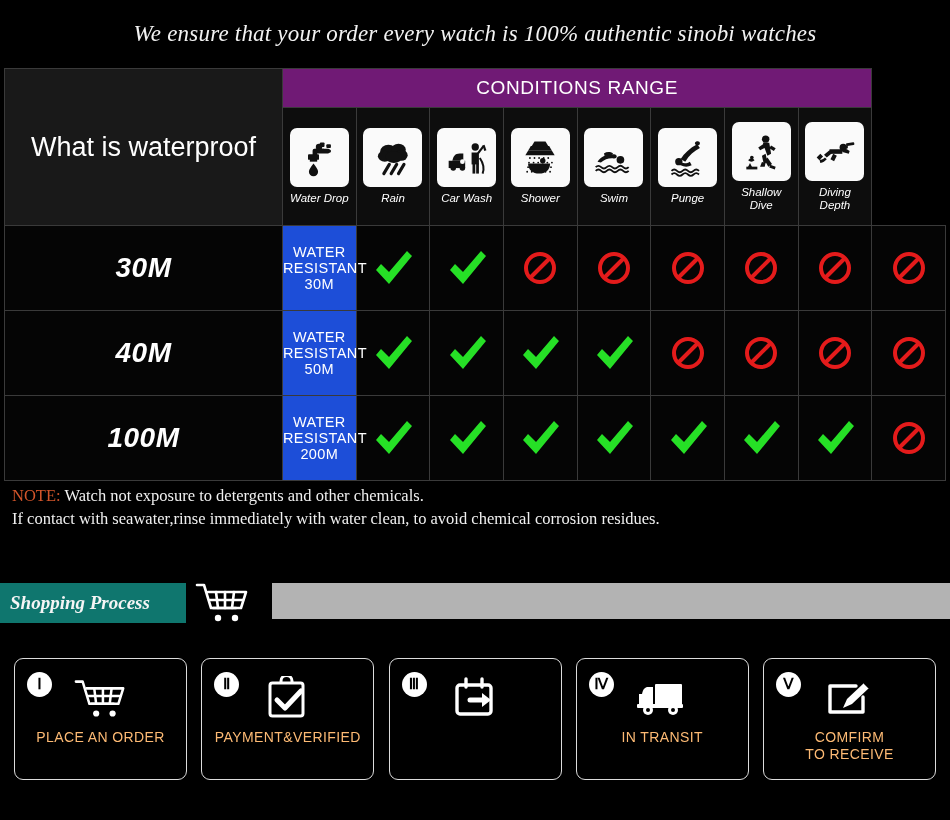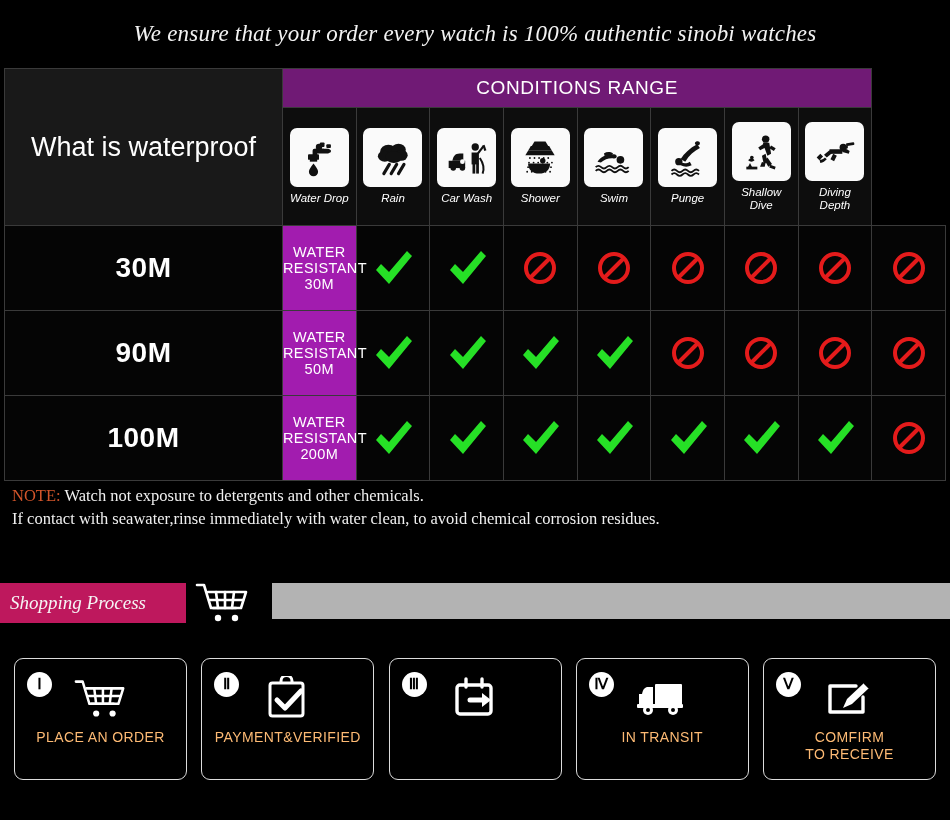--- a/index.html
+++ b/index.html
@@ -46,25 +46,25 @@
     margin:0 auto 5px auto;display:flex;align-items:center;justify-content:center;
   }
   .tile svg{display:block;}
   .cond-label{
     font-size:11.5px;font-style:italic;color:#fff;line-height:12.5px;
     font-family:"Liberation Sans", sans-serif;
   }
 
   .depth-cell{
     background:#050505;width:92px;height:84px;text-align:center;
-    font-size:28px;color:#fff;font-weight:bold;
+    font-size:28px;font-style:italic;color:#fff;font-weight:bold;
     letter-spacing:.5px;
   }
   .res-cell{
-    background:#a21caf;width:185px;text-align:center;
+    background:#1d4ed8;width:185px;text-align:center;
     font-size:14.5px;color:#fff;letter-spacing:.4px;
   }
   .mark-cell{
     background:#050505;text-align:center;height:84px;
   }
   .mark-cell svg{display:block;margin:0 auto;}
 
   
   .note{
     position:absolute;left:12px;top:484px;width:900px;
@@ -352,21 +352,21 @@
           </td>
       <td class="mark-cell">
             <svg width="36" height="36" viewBox="0 0 36 36">
               <circle cx="18" cy="18" r="14" fill="none" stroke="#e41b1b" stroke-width="4"></circle>
               <line x1="8.5" y1="27.5" x2="27.5" y2="8.5" stroke="#e41b1b" stroke-width="4"></line>
             </svg>
           </td>
     </tr>
 
     <tr>
-      <td class="depth-cell">90M</td>
+      <td class="depth-cell">40M</td>
       <td class="res-cell">WATER RESISTANT 50M</td>
       <td class="mark-cell">
             <svg width="46" height="46" viewBox="0 0 46 46">
               <path d="M6 25 L11 19 L19 27 L37 6 L42 11 L19 39 Z" fill="#26e026"></path>
             </svg>
           </td>
       <td class="mark-cell">
             <svg width="46" height="46" viewBox="0 0 46 46">
               <path d="M6 25 L11 19 L19 27 L37 6 L42 11 L19 39 Z" fill="#26e026"></path>
             </svg>
@@ -456,21 +456,21 @@
     </table>
 
   <div class="note">
     <div>
       <span class="tag" style="color: rgb(210, 85, 42);">NOTE:</span><span> Watch not exposure to detergents and other chemicals.</span>
     </div>
     <div>If contact with seawater,rinse immediately with water clean, to avoid chemical corrosion residues.</div>
   </div>
 
   <div class="sp-row">
-    <div class="sp-dark" style="background: #be185d;">
+    <div class="sp-dark" style="background: #0f766e; font-weight: bold;">
       <span>Shopping Process</span>
     </div>
     <div class="sp-cart">
       <svg width="58" height="46" viewBox="0 0 58 46">
         <g fill="none" stroke="#fff" stroke-width="2.6" stroke-linecap="round" stroke-linejoin="round">
           <path d="M3 5h7l7 23h25"></path>
           <path d="M14 12h38l-5 16H19"></path>
           <line x1="22" y1="12" x2="24" y2="28"></line>
           <line x1="31" y1="12" x2="31" y2="28"></line>
           <line x1="40" y1="12" x2="38" y2="28"></line>

